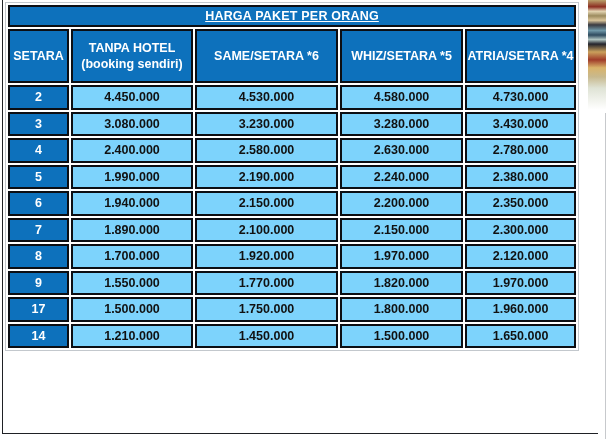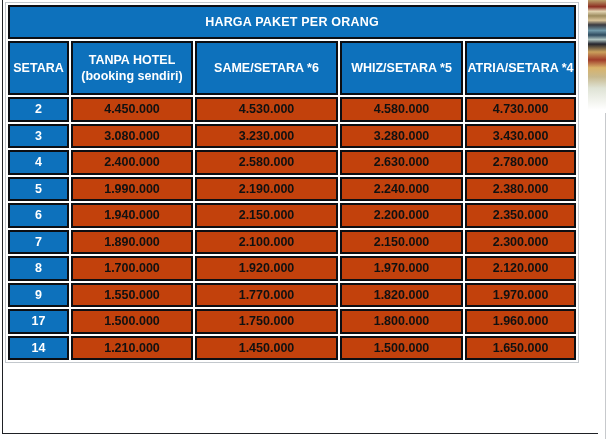--- a/index.html
+++ b/index.html
@@ -32,39 +32,40 @@
     text-align: center;
     vertical-align: middle;
     font-weight: 700;
     padding: 0;
     overflow: hidden;
     white-space: nowrap;
   }
   .title-cell {
     background: #0d71bc;
     color: #ffffff;
-    height: 34px;
+    height: 22px;
     font-size: 12.5px;
     letter-spacing: 0.2px;
+    text-decoration: underline;
   }
   .col-header {
     background: #0d71bc;
     color: #ffffff;
     height: 54px;
     font-size: 12.5px;
     line-height: 1.3;
   }
   .peserta-cell {
     background: #0d71bc;
     color: #ffffff;
     height: 24.5px;
     font-size: 12.5px;
   }
   .price-cell {
-    background: #c2410c;
+    background: #7dd3fc;
     color: #111111;
     font-size: 12.5px;
   }
 
   
   .cropped-graphic {
     position: absolute;
     left: 588px; top: 0;
     width: 18px; height: 113px;
     background: linear-gradient(180deg,

